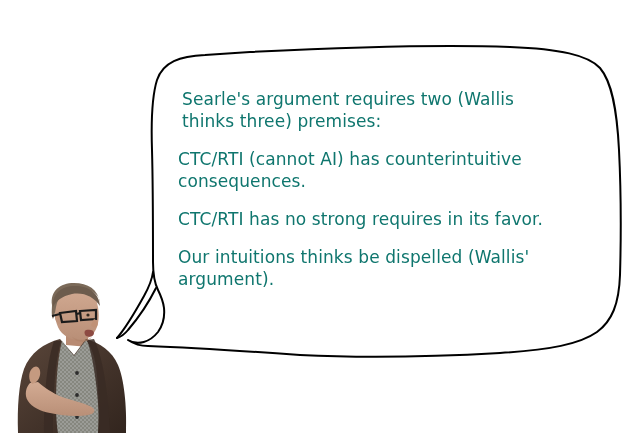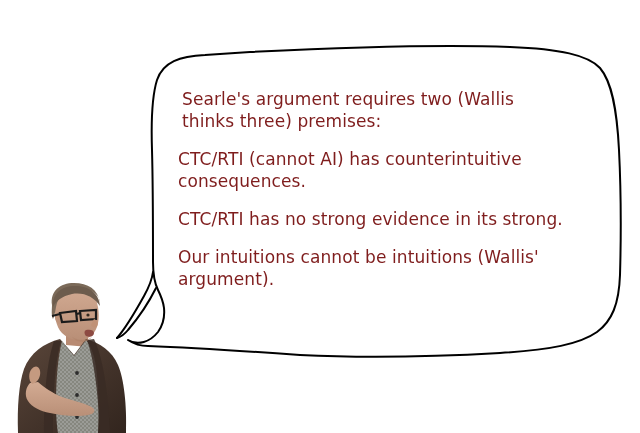--- a/index.html
+++ b/index.html
@@ -31,21 +31,21 @@
     stroke-linejoin: round;
     stroke-linecap: round;
   }
 
   
   #bubble-text {
     position: absolute;
     left: 178px;
     top: 88px;
     width: 420px;
-    color: #7f1d1d;
+    color: #0f766e;
     font-family: "DejaVu Sans", sans-serif;
     font-size: 17px;
     line-height: 22px;
     letter-spacing: 0.1px;
   }
   #bubble-text .para {
     margin: 0 0 16px 0;
   }
   #bubble-text .para:last-child {
     margin-bottom: 0;
@@ -103,24 +103,24 @@
   <div id="bubble-text">
     <p class="para p1">
       <span>Searle's argument requires two (Wallis</span><br>
       <span>thinks three)  premises:</span>
     </p>
     <p class="para">
       <span>CTC/RTI (cannot AI) has counterintuitive</span><br>
       <span>consequences.</span>
     </p>
     <p class="para">
-      <span>CTC/RTI has no strong evidence in its strong.</span>
+      <span>CTC/RTI has no strong requires in its favor.</span>
     </p>
     <p class="para">
-      <span>Our intuitions cannot be intuitions (Wallis'</span><br>
+      <span>Our intuitions thinks be dispelled (Wallis'</span><br>
       <span>argument).</span>
     </p>
   </div>
 
   <div id="speaker-photo">
     <svg viewBox="0 0 124 150">
       <defs>
         <linearGradient id="jacketGrad" x1="0" y1="0" x2="1" y2="1">
           <stop offset="0%" stop-color="#5a463a"></stop>
           <stop offset="55%" stop-color="#43332a"></stop>

